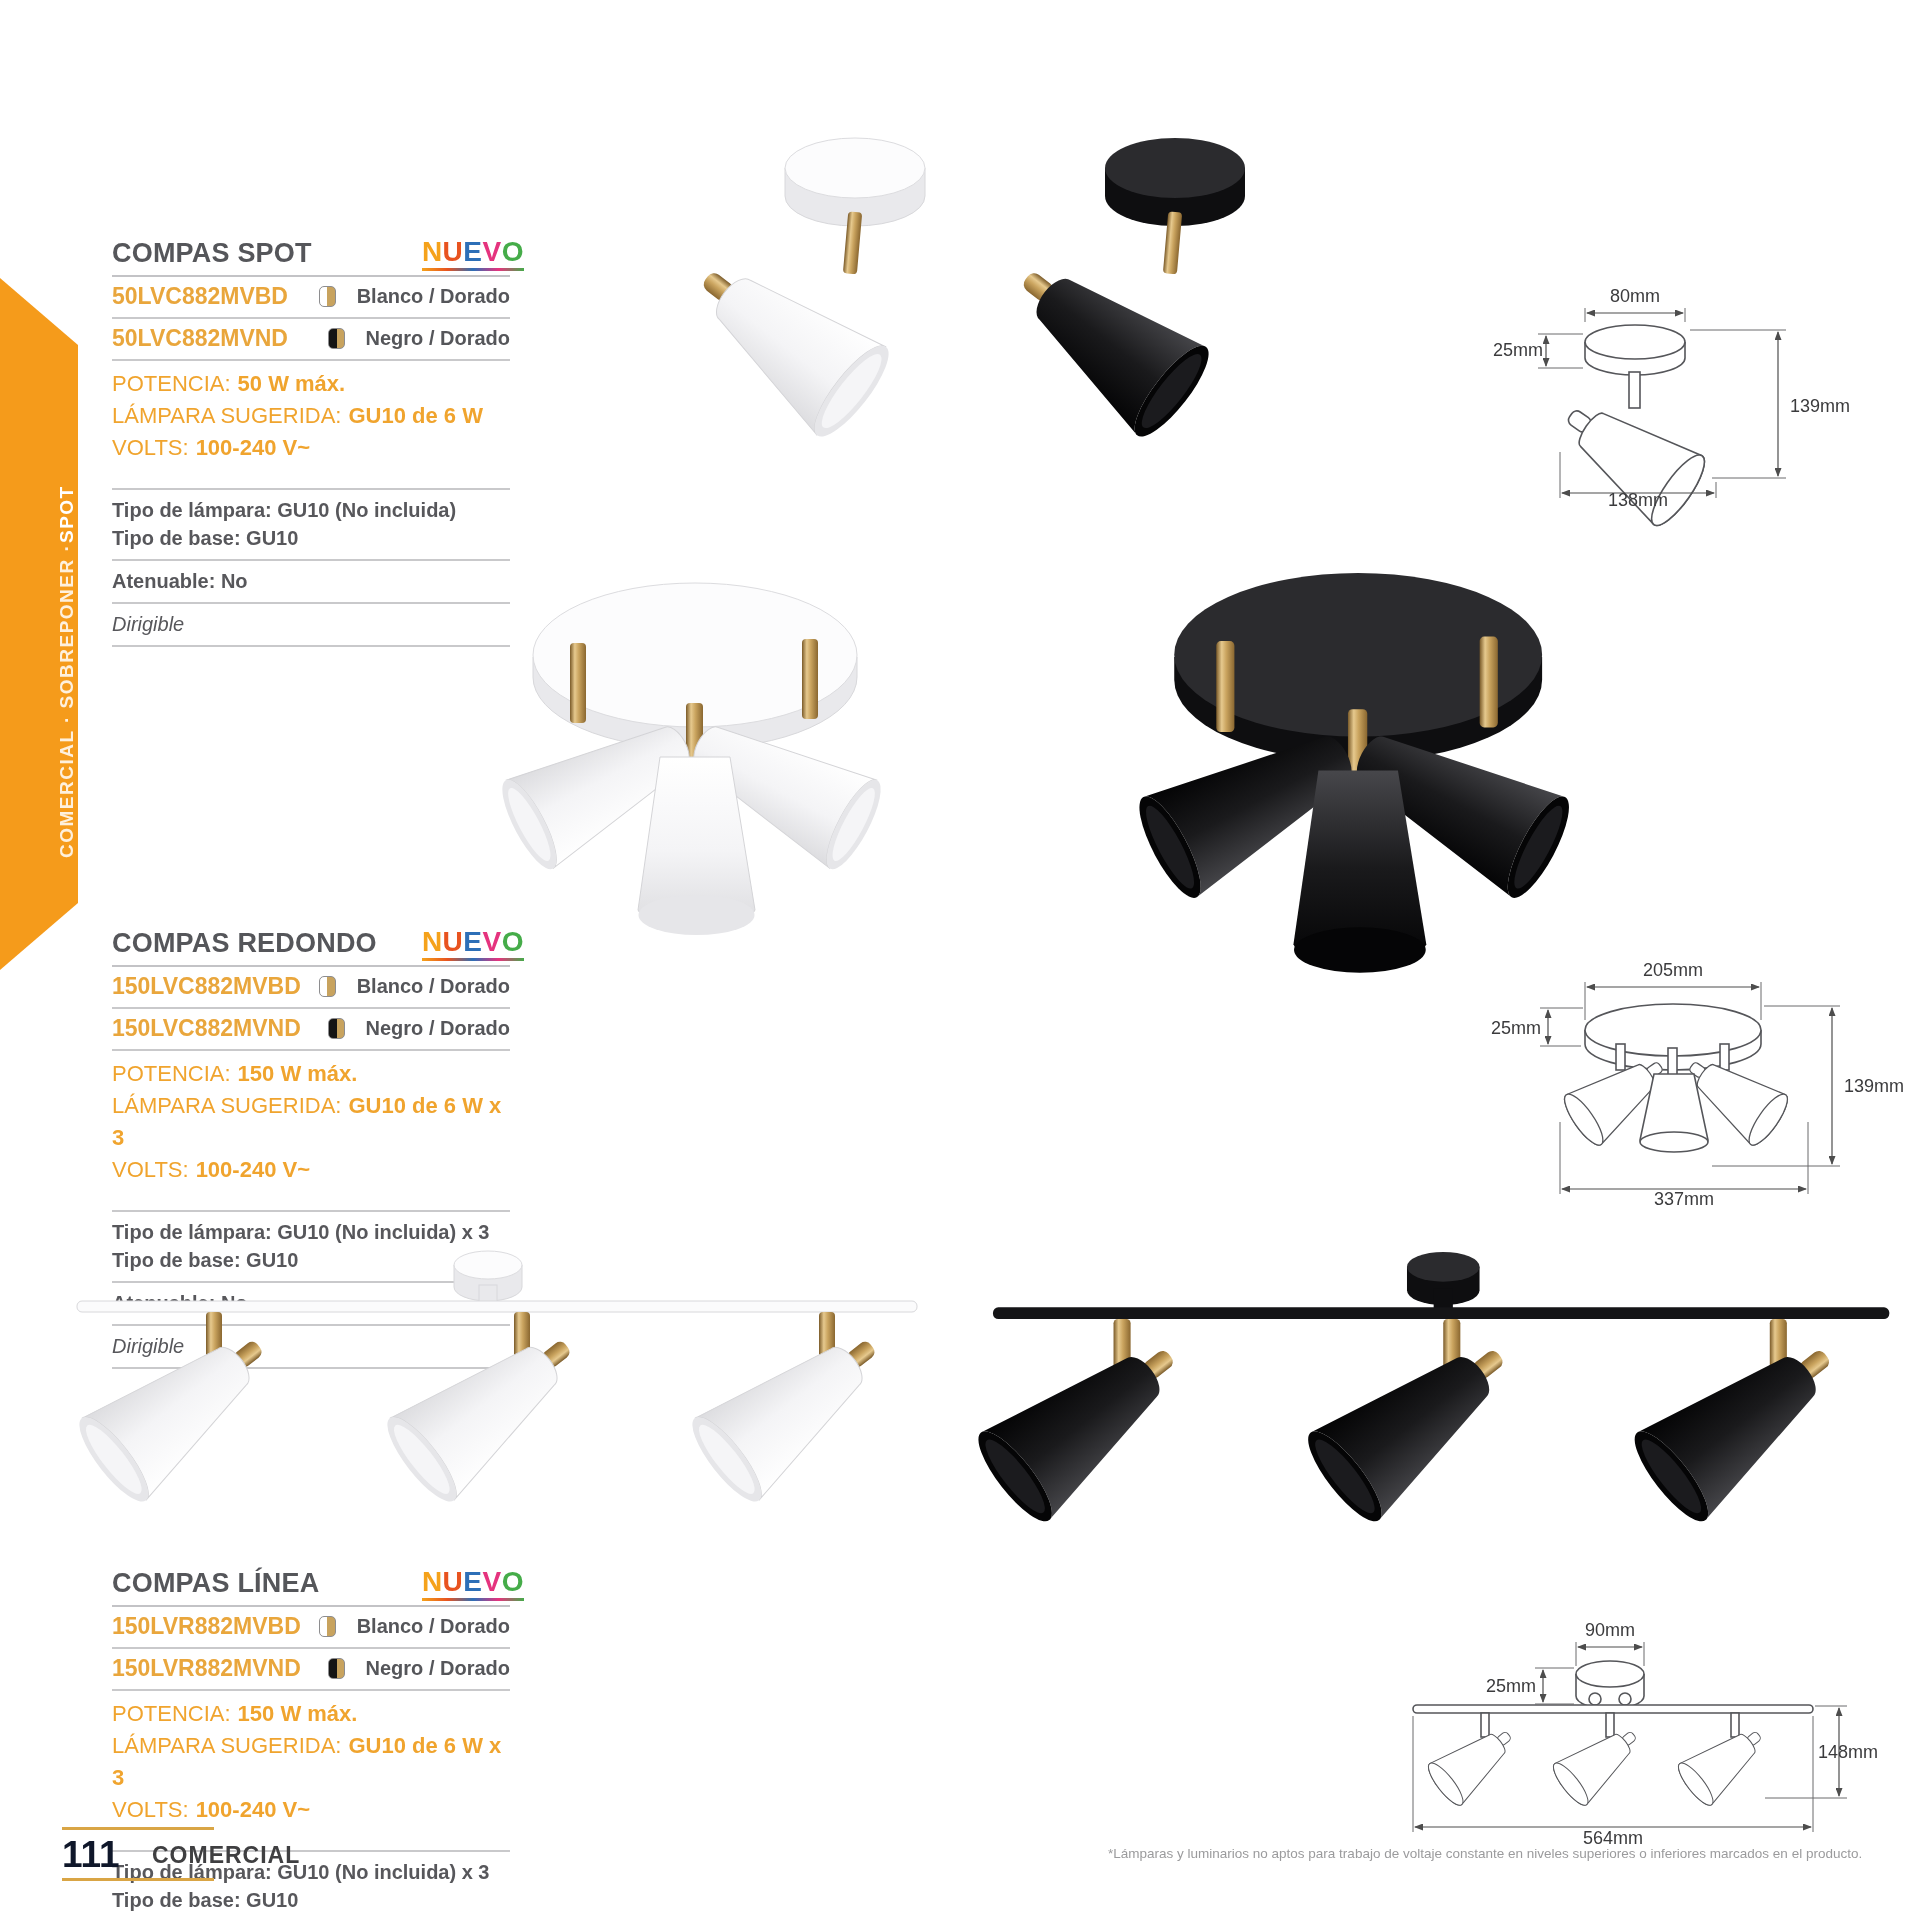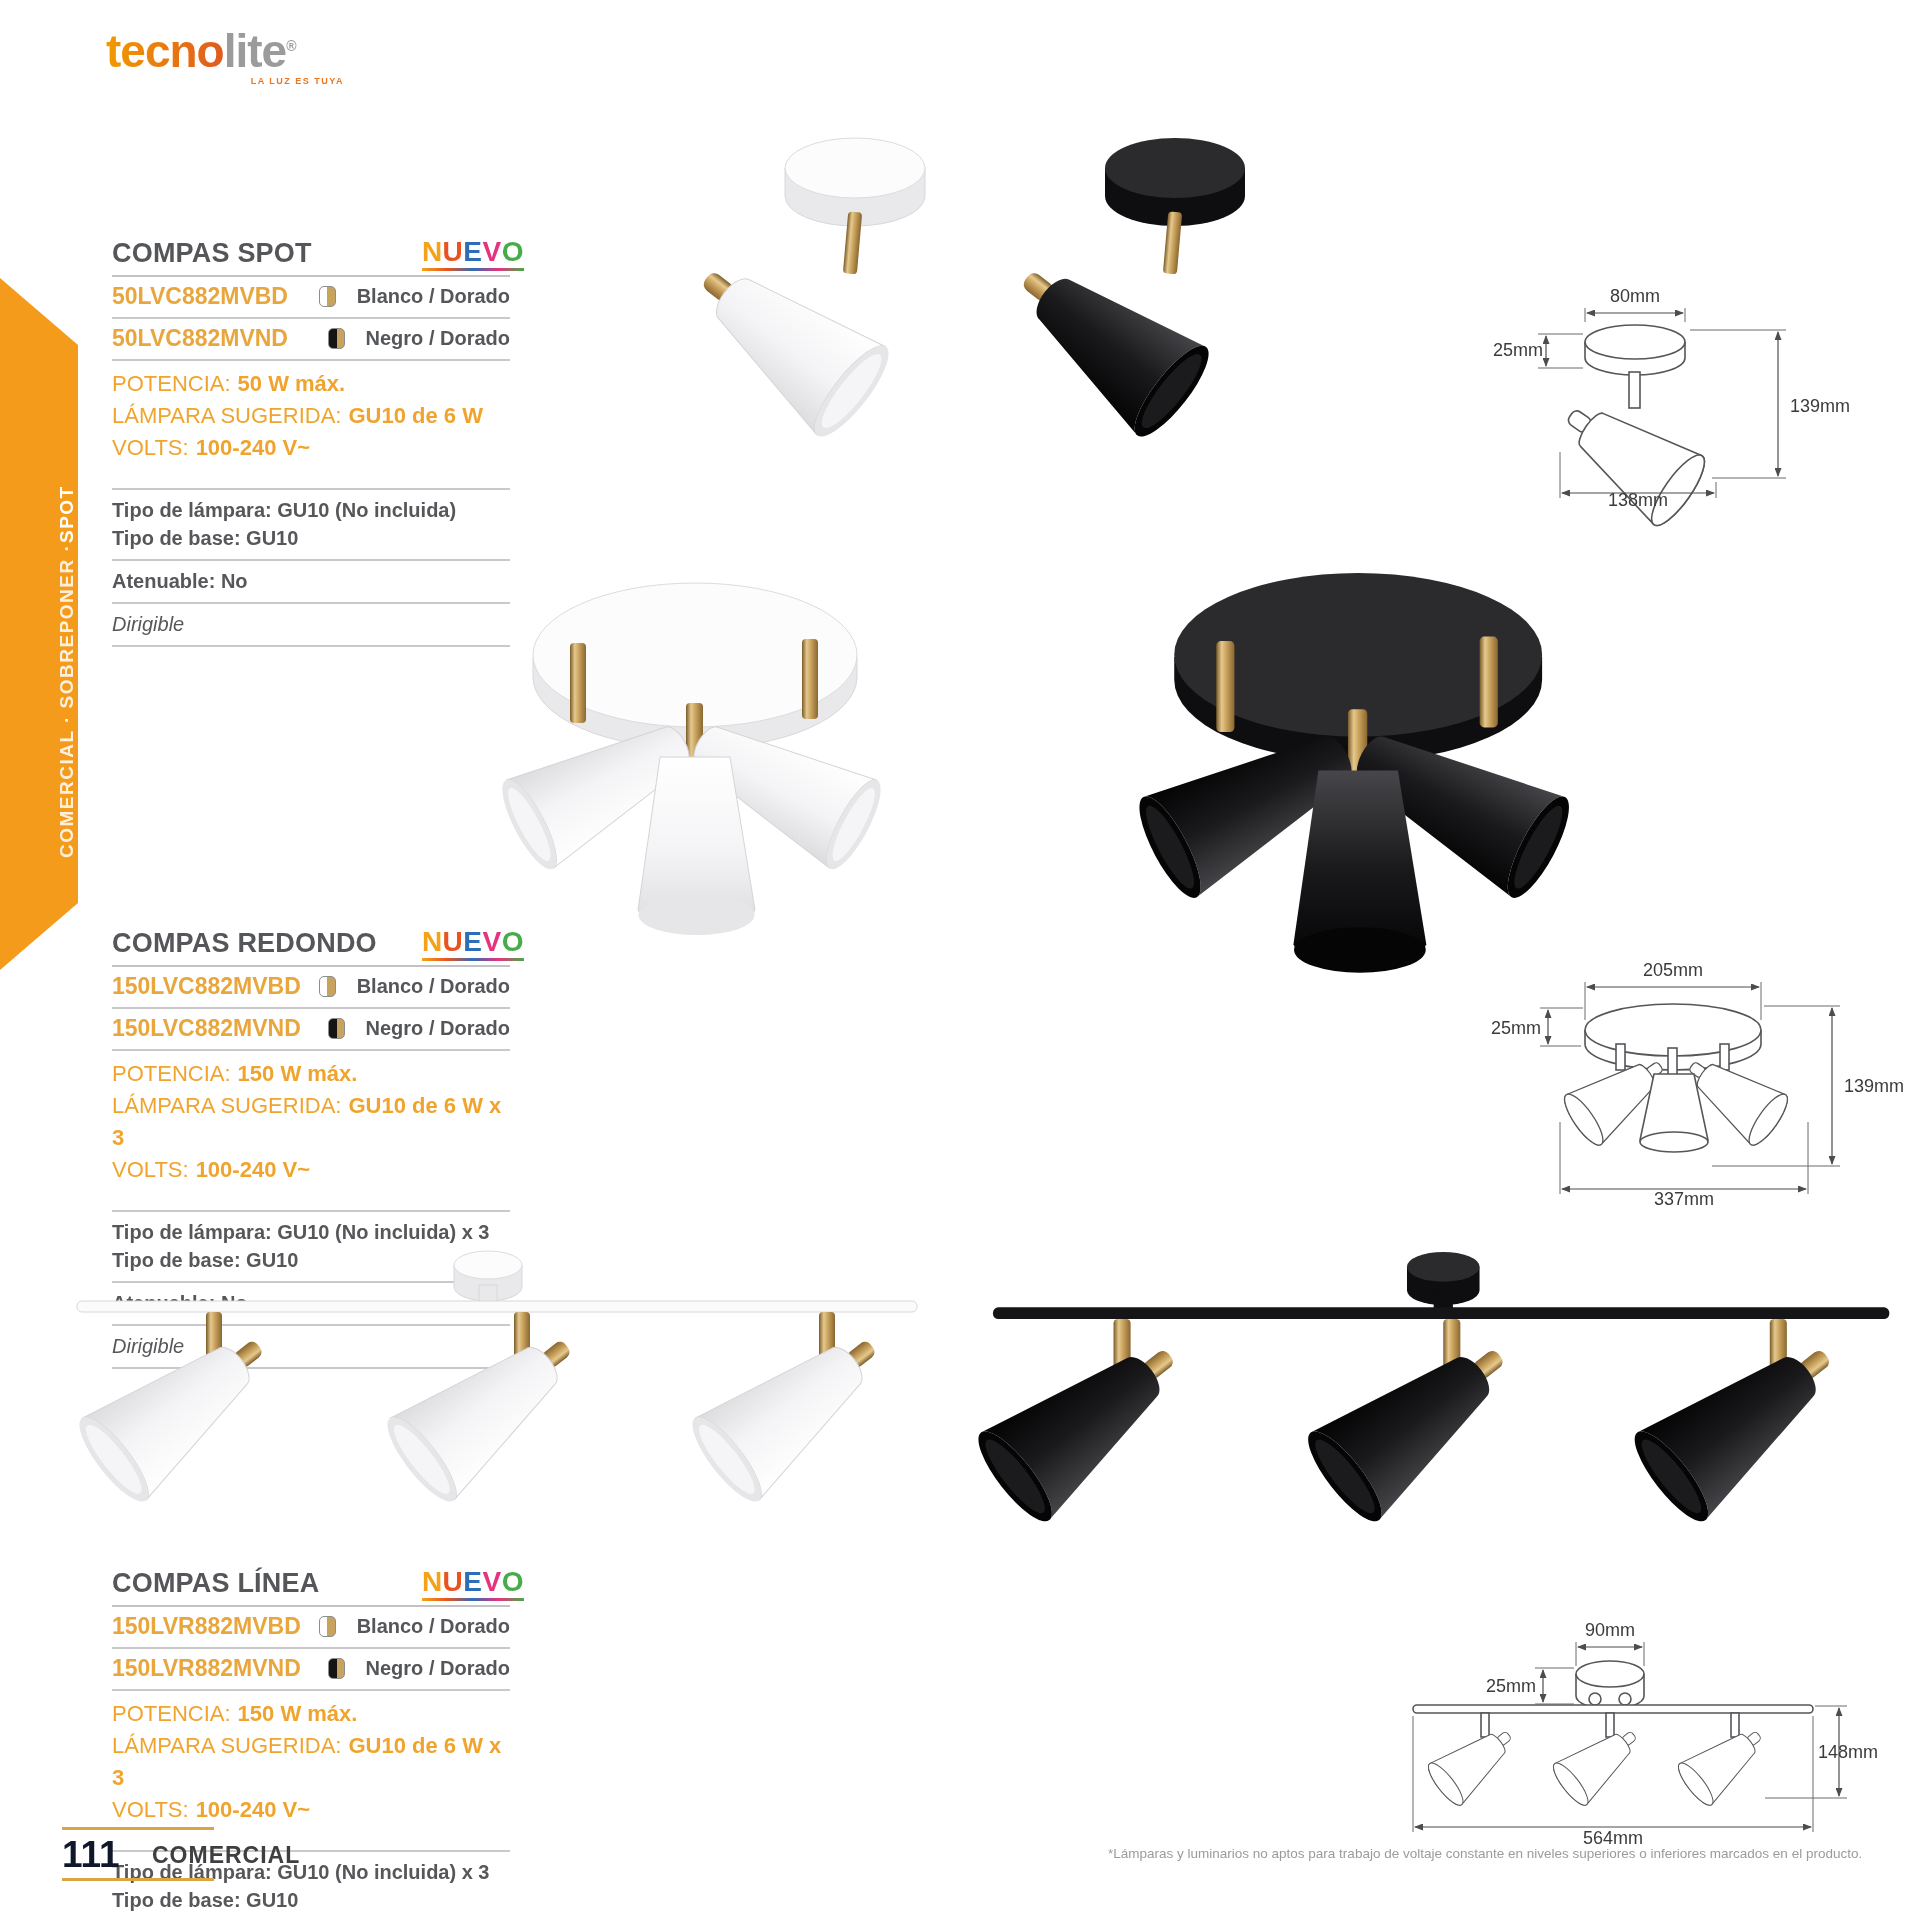--- a/index.html
+++ b/index.html
@@ -99,24 +99,20 @@
         <stop offset="1" stop-color="#dcdcdf"></stop>
       </linearGradient>
       <linearGradient id="bcone" x1="0" y1="0" x2="0" y2="1">
         <stop offset="0" stop-color="#47474b"></stop>
           <stop offset="0.5" stop-color="#1a1a1c"></stop>
         <stop offset="1" stop-color="#030304"></stop>
       </linearGradient>
     </defs>
   </svg>
 
-  <div class="logo">
-    <div class="logo-line"><span class="logo-tecno">tecno</span><span class="logo-lite">lite</span><span class="logo-reg">®</span></div>
-    <div class="logo-tag">LA LUZ ES TUYA</div>
-  </div>
 
   <div class="ribbon">
     <div class="ribbon-text">
         <span>COMERCIAL · SOBREPONER · </span>
         <b>SPOT</b>
       </div>
   </div>
 
   <section class="pblock" style="top:238px;">
     <div class="pb-head">

